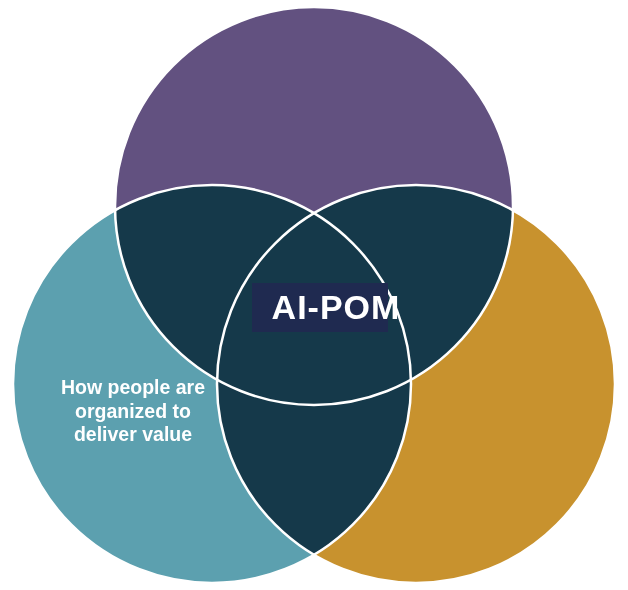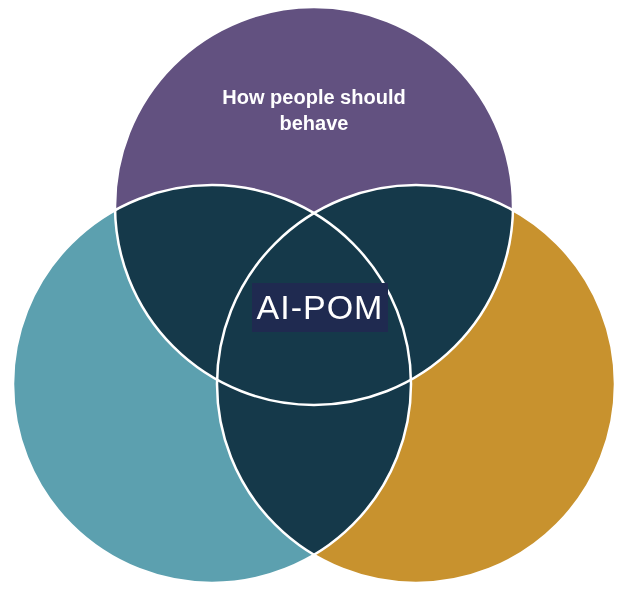--- a/index.html
+++ b/index.html
@@ -57,23 +57,24 @@
   .center-box {
     position: absolute;
     left: 252px;
     top: 283px;
     width: 136px;
     height: 49px;
     display: flex;
     align-items: center;
     justify-content: center;
     color: #ffffff;
-    font-weight: normal;
+    font-weight: bold;
     font-size: 34px;
     letter-spacing: 1px;
+    padding-left: 16px;
   }
 </style>
 </head>
 <body>
 
 <div class="stage">
 
   <svg width="628" height="590" viewBox="0 0 628 590">
     <defs>
       <clipPath id="clip-top-circle">
@@ -96,20 +97,21 @@
       <circle cx="416" cy="384" r="199" fill="#15394A"></circle>
     </g>
 
     <circle cx="314" cy="206" r="199" fill="none" stroke-width="2.5" stroke="#FFFFFF"></circle>
     <circle cx="212" cy="384" r="199" fill="none" stroke-width="2.5" stroke="#FFFFFF"></circle>
     <circle cx="416" cy="384" r="199" fill="none" stroke-width="2.5" stroke="#FFFFFF"></circle>
 
     <rect x="252" y="283" width="136" height="49" fill="#1F2A50"></rect>
   </svg>
 
-  <div class="label label-top">How people should
-behave</div>
 
+  <div class="label label-left">How people are
+organized to
+deliver value</div>
 
 
   <div class="center-box">AI-POM</div>
 
 </div>
 
 </body></html>

